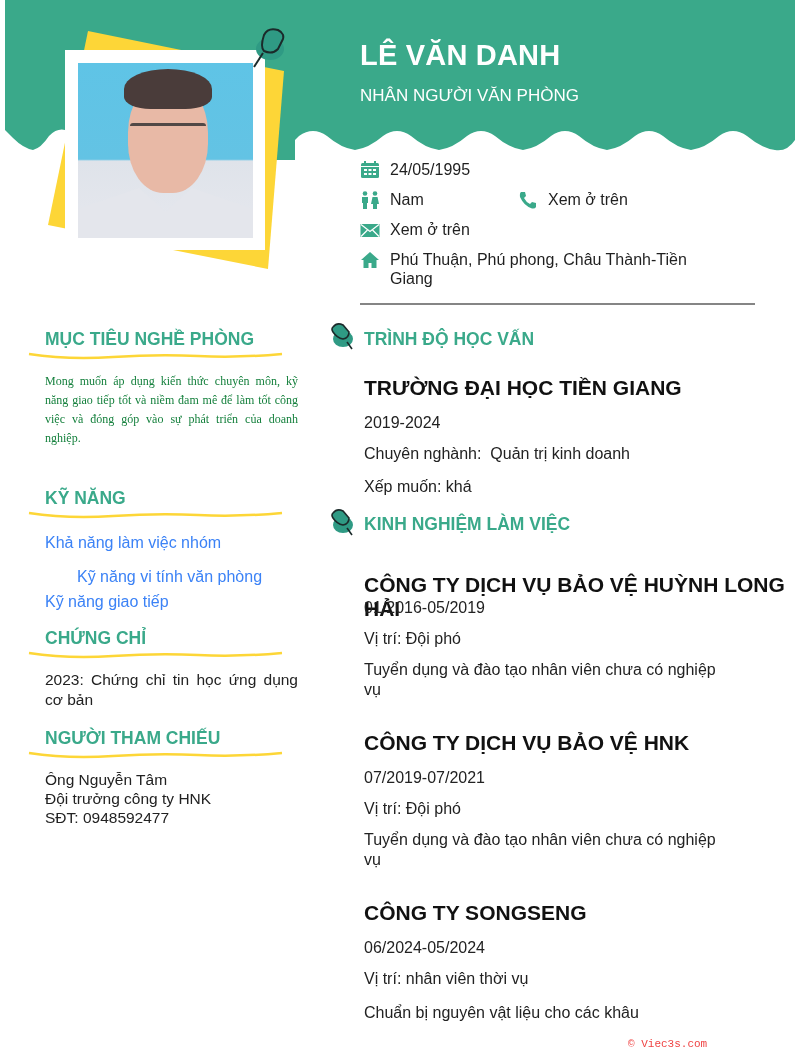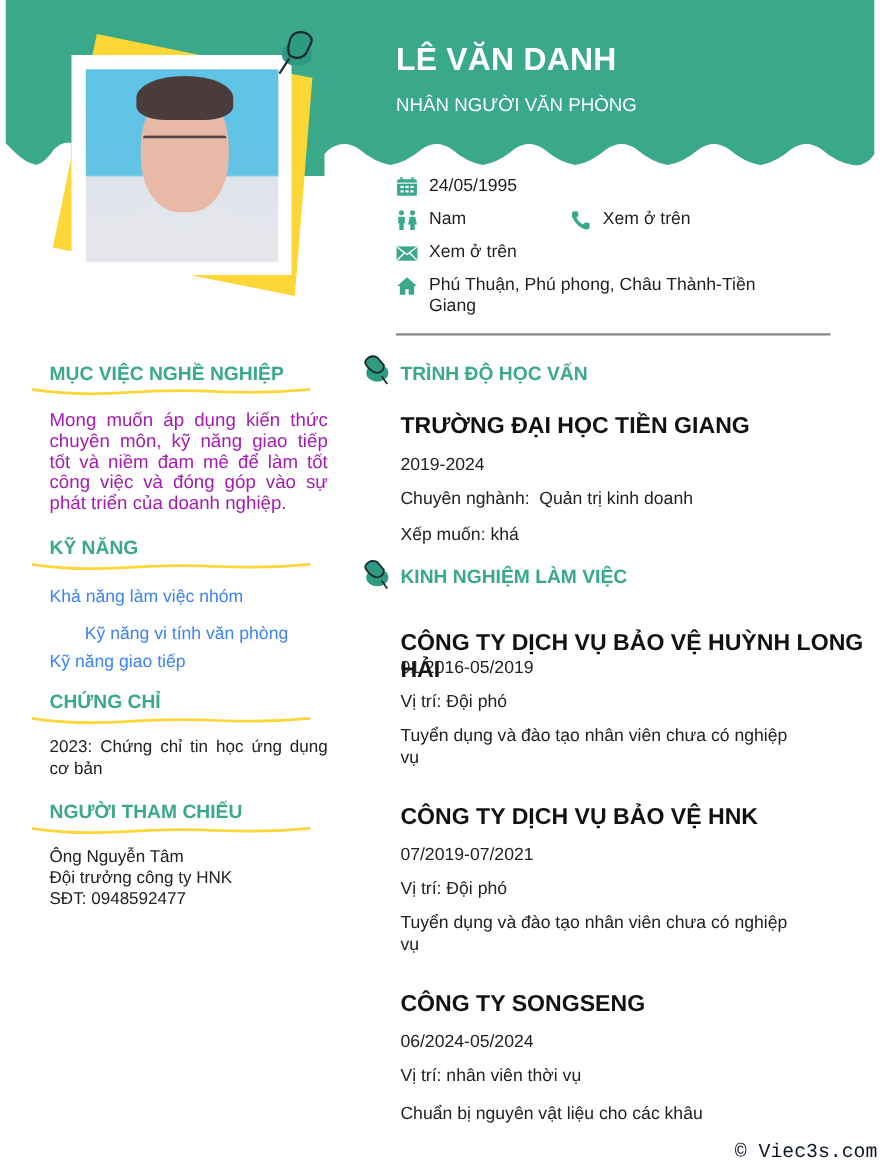--- a/index.html
+++ b/index.html
@@ -24,29 +24,29 @@
 
   .name { position: absolute; left: 360px; top: 39px; font-size: 29px; font-weight: bold; color: #ffffff; letter-spacing: 0.2px; }
   .title { position: absolute; left: 360px; top: 86px; font-size: 17px; color: #ffffff; }
   .crow { position: absolute; display: flex; align-items: flex-start; }
   .crow .ic { width: 20px; height: 18px; margin-right: 10px; margin-top: 1px; flex: none; }
   .crow .txt { line-height: 19px; }
   .divider { position: absolute; left: 360px; top: 303px; width: 395px; height: 2px; background: #858585; }
   .lhead { position: absolute; left: 45px; font-size: 17.5px; font-weight: bold; color: #3aa98a; }
   .squig { position: absolute; left: 28px; width: 255px; height: 12px; }
   .ltext { position: absolute; left: 45px; width: 253px; font-size: 15.5px; line-height: 19.5px; color: #222; }
-  .objective { font-size: 17px; line-height: 19px; text-align: justify; color: #a21caf; }
+  .objective { font-size: 12px; line-height: 19px; text-align: justify; color: #15803d; font-family: Liberation Serif, serif; }
   .skill { position: absolute; left: 45px; font-size: 16px; color: #3b82f6; }
 
   .rhead { position: absolute; left: 364px; font-size: 17.5px; font-weight: bold; color: #3aa98a; }
   .rpin { position: absolute; left: 329px; width: 26px; height: 28px; }
   .rbold { position: absolute; left: 364px; font-size: 21px; font-weight: bold; color: #111; }
   .rtext { position: absolute; left: 364px; width: 370px; font-size: 16px; line-height: 19.5px; color: #222; }
 
-  .copyright { position: absolute; left: 668px; top: 1038px; font-family: "Liberation Mono", monospace; font-size: 18px; color: #0f172a; }
+  .copyright { position: absolute; left: 628px; top: 1038px; font-family: "Liberation Mono", monospace; font-size: 11px; color: #ef4444; }
 </style>
 </head>
 <body>
 
 <div class="banner">
   <svg width="790" height="160" viewBox="0 0 790 160">
     <path fill="#3aa98a" d="M0 0 H790 V140
       Q782 152 770 150 Q756 148 742 136 Q728 126 714 136 Q700 148 686 150 Q672 148 658 136 Q644 126 630 136 Q616 148 602 150 Q588 148 574 136 Q560 126 546 136 Q532 148 518 150 Q504 148 490 136 Q476 126 462 136 Q448 148 434 150 Q420 148 406 136 Q392 126 378 136 Q364 148 350 150 Q336 148 322 136 Q308 126 294 136 L290 140 L290 160 L60 160 L60 130 Q52 128 44 136 Q36 148 28 150 Q18 148 8 138 L0 130 Z"></path>
   </svg>
 </div>
@@ -117,21 +117,21 @@
 
 <div class="crow" style="left:360px;top:250px;width:345px;">
   <svg class="ic" viewBox="0 0 20 18">
     <path d="M10 1 L19 9 L16.5 9 L16.5 17 L11.5 17 L11.5 12 L8.5 12 L8.5 17 L3.5 17 L3.5 9 L1 9 Z" fill="#3aa98a"></path>
   </svg>
   <span class="txt">Phú Thuận, Phú phong, Châu Thành-Tiền Giang</span>
 </div>
 
 <div class="divider"></div>
 
-<div class="lhead" style="top:329px;">MỤC VIỆC NGHỀ NGHIỆP</div>
+<div class="lhead" style="top:329px;">MỤC TIÊU NGHỀ PHÒNG</div>
 <svg class="squig" style="top:350px;" viewBox="0 0 255 12">
   <path d="M1 4 Q40 10 85 7 T170 6 T254 4" stroke="#fdd637" stroke-width="2.5" fill="none"></path>
 </svg>
 <div class="ltext objective" style="top:372px;">Mong muốn áp dụng kiến thức chuyên môn, kỹ năng giao tiếp tốt và niềm đam mê để làm tốt công việc và đóng góp vào sự phát triển của doanh nghiệp.</div>
 
 <div class="lhead" style="top:488px;">KỸ NĂNG</div>
 <svg class="squig" style="top:509px;" viewBox="0 0 255 12">
   <path d="M1 4 Q40 10 85 7 T170 6 T254 4" stroke="#fdd637" stroke-width="2.5" fill="none"></path>
 </svg>
 <div class="skill" style="top:534px;">Khả năng làm việc nhóm</div>

